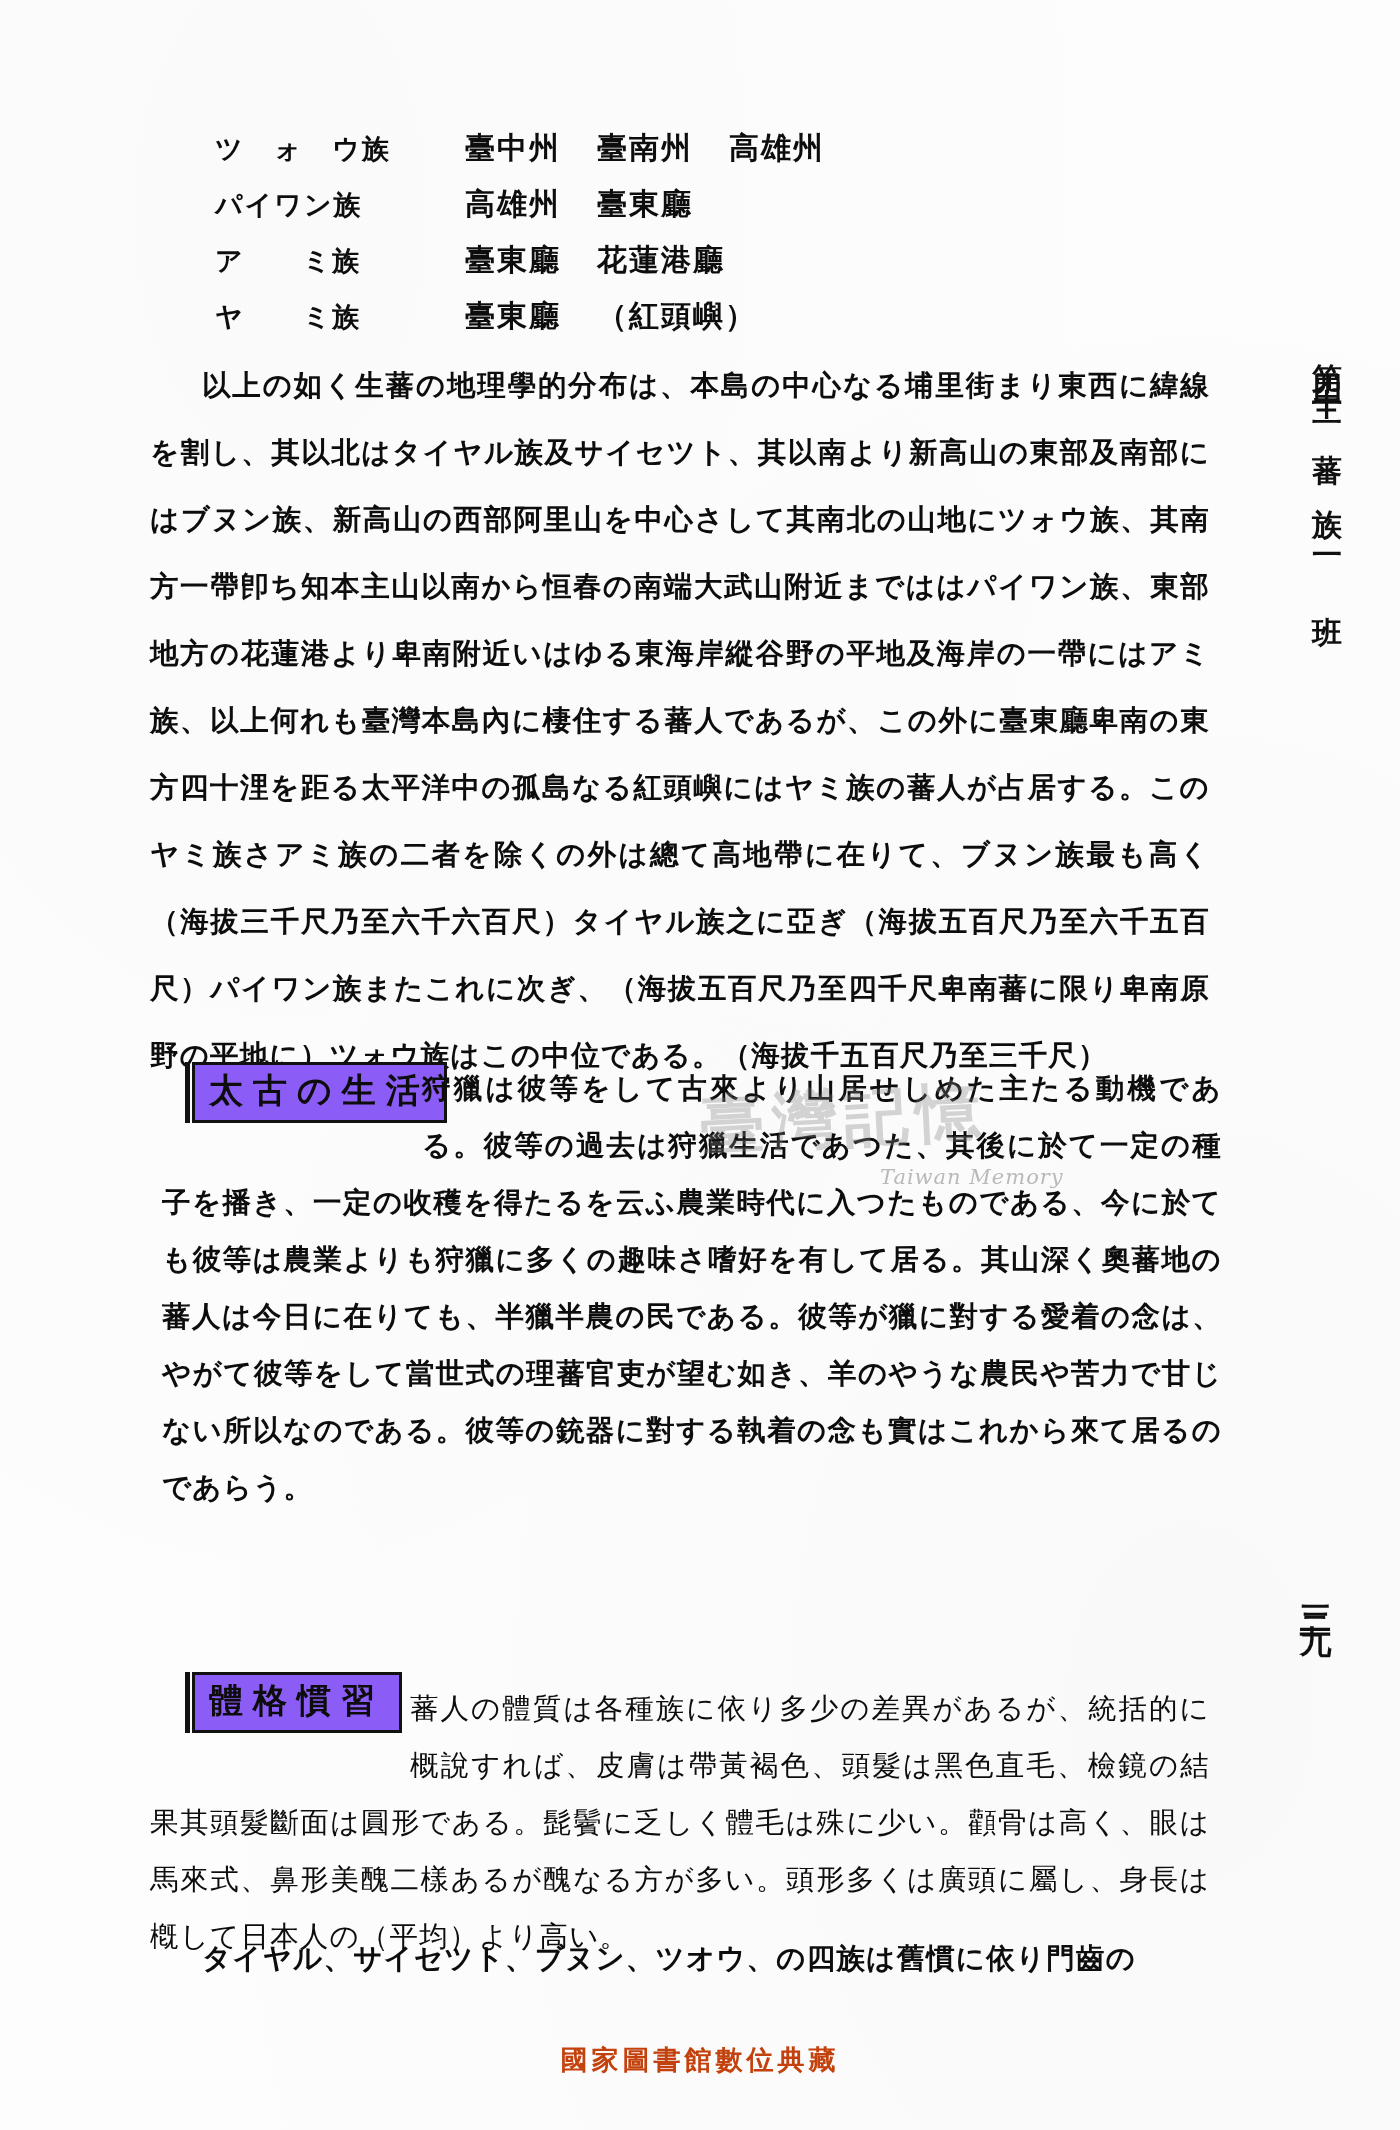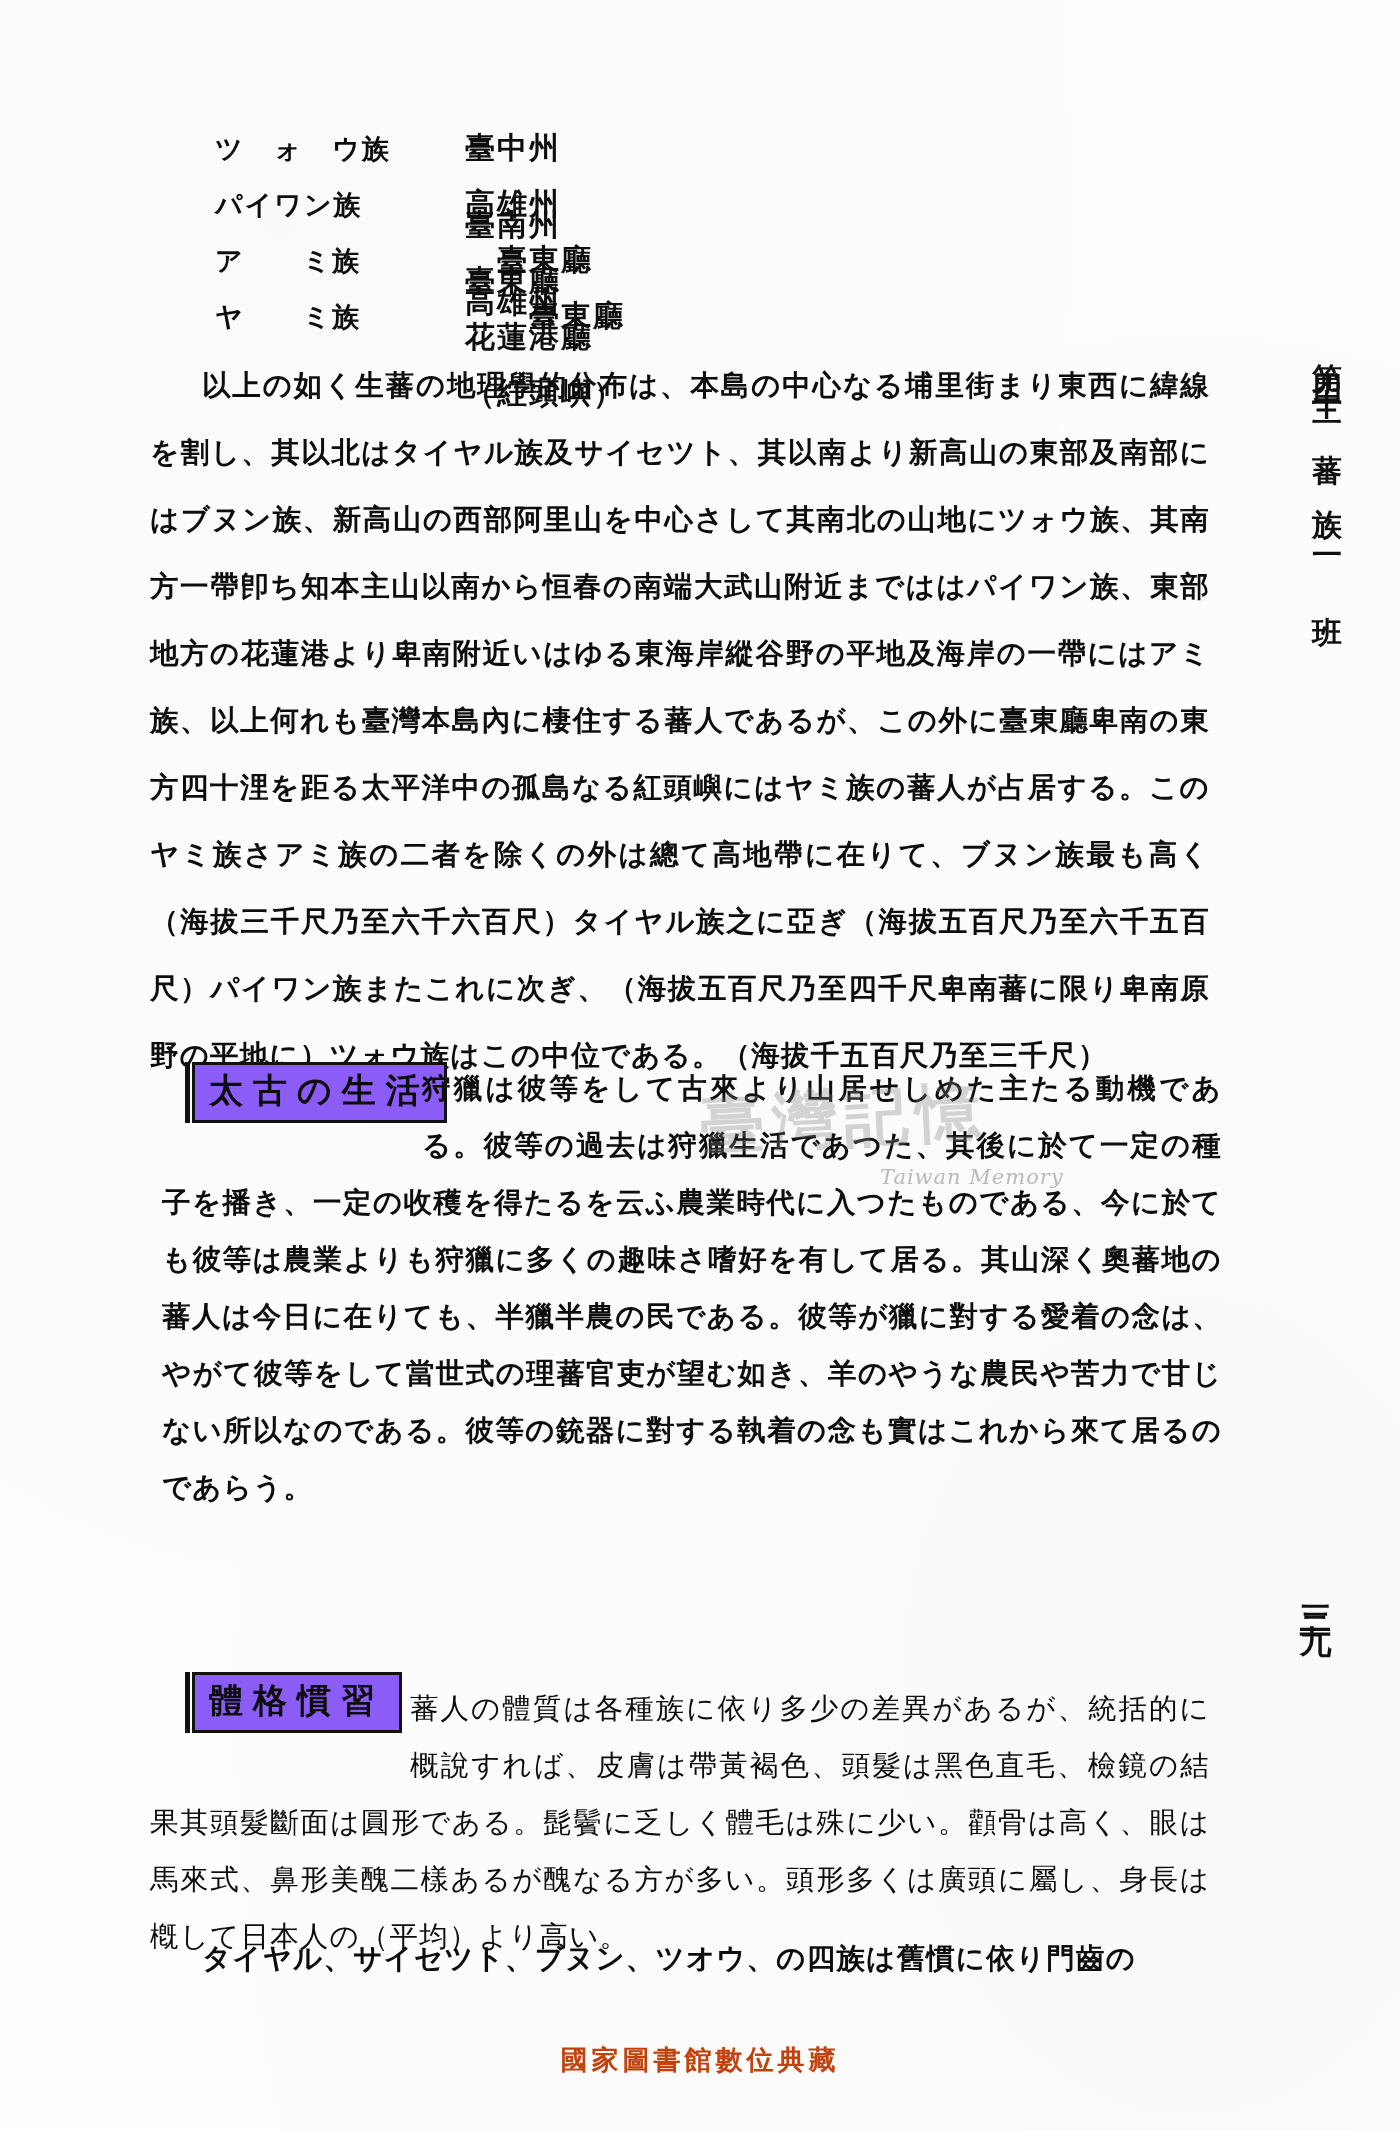--- a/index.html
+++ b/index.html
@@ -79,21 +79,20 @@
     width: 250px;
     display: flex;
     justify-content: flex-start;
     letter-spacing: 2px;
   }
   .tribe-regions {
     display: flex;
     gap: 36px;
     font-size: 30px;
     letter-spacing: 2px;
-    flex-direction: column;
   }
 
   
   .body-text {
     position: absolute;
     left: 150px;
     top: 352px;
     width: 1060px;
     font-size: 28.5px;
     line-height: 67px;

